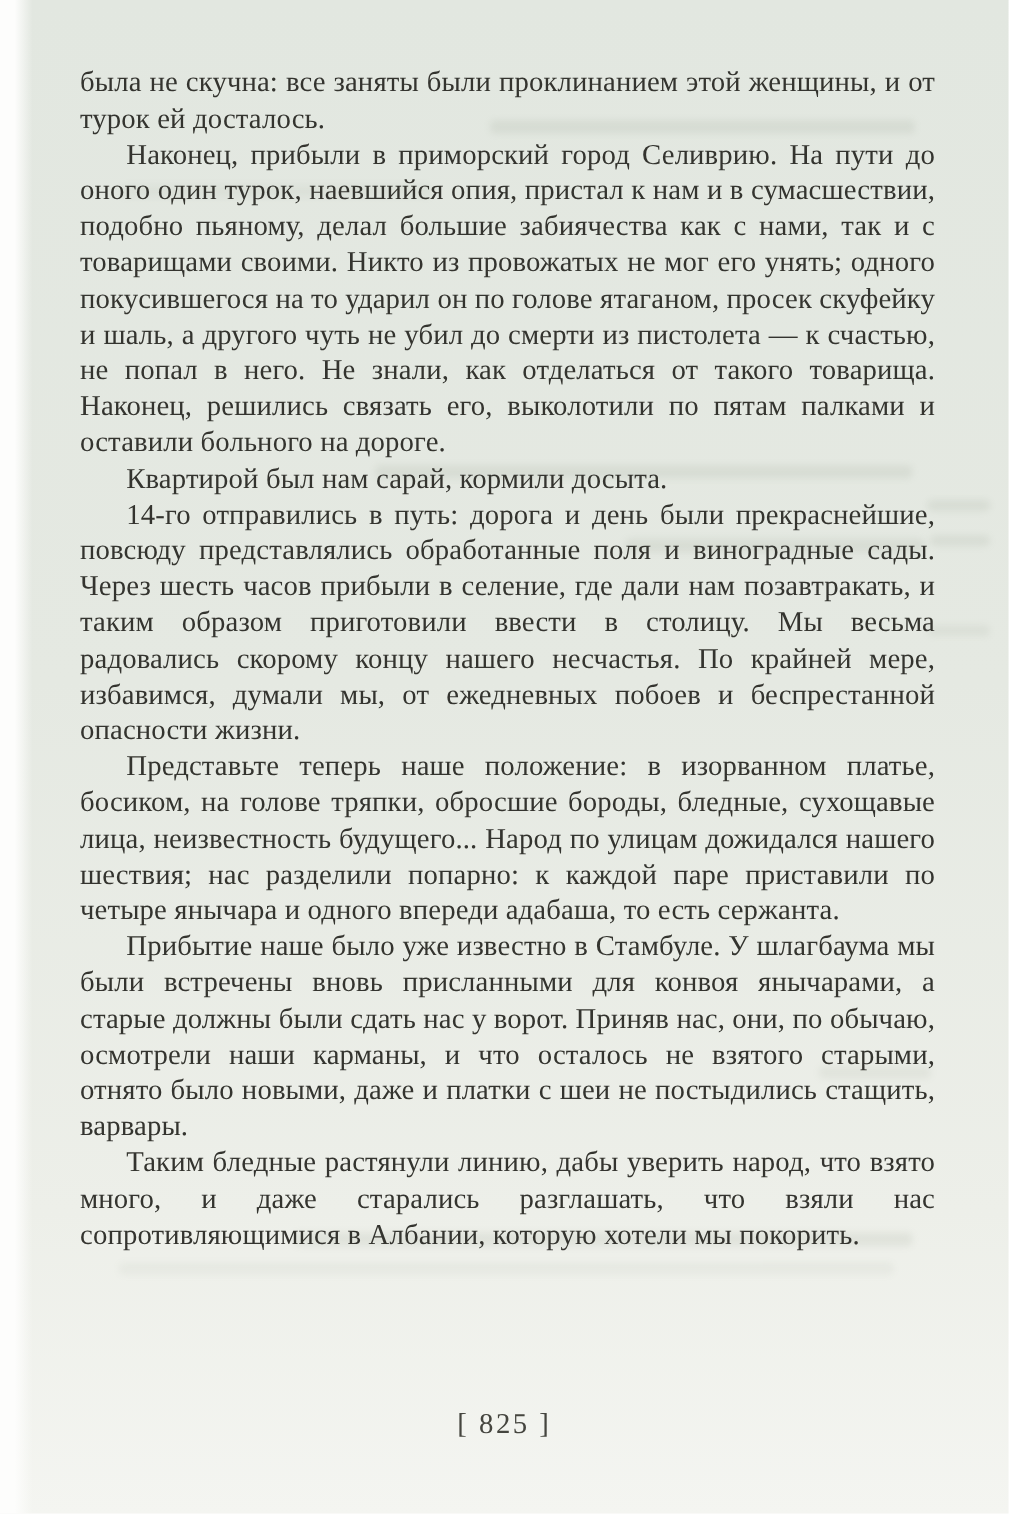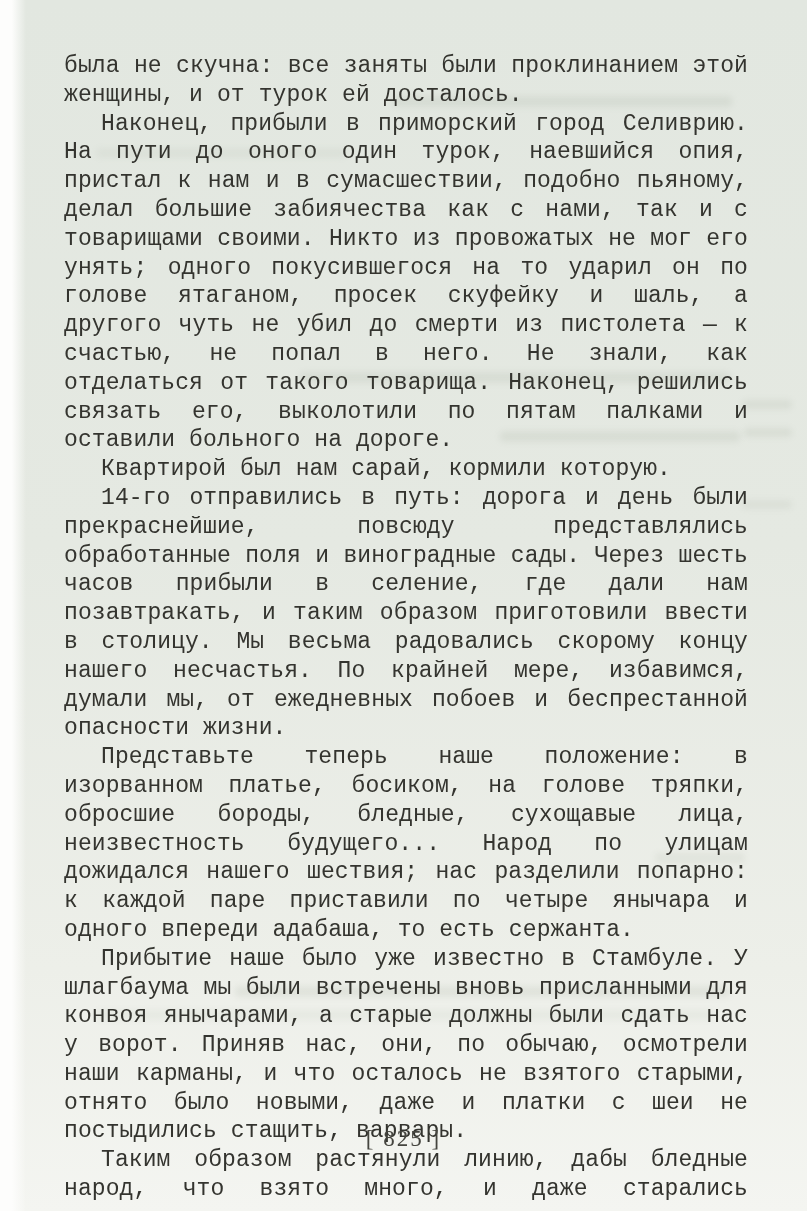--- a/index.html
+++ b/index.html
@@ -45,21 +45,20 @@
     line-height: 28.8px;
     color: #34342f;
     text-align: justify;
     letter-spacing: 0.1px;
     hyphens: auto;
     -webkit-hyphens: auto;
   }
   .text-block p {
     margin: 0;
     text-indent: 37px;
-    font-family: Liberation Mono, monospace;
   }
   .text-block p.no-indent {
     text-indent: 0;
   }
   .page-number {
     position: absolute;
     left: 0;
     right: 0;
     top: 1126px;
     text-align: center;
@@ -82,22 +81,22 @@
   <div class="bleed" style="left:742px; top:500px; width:50px;  height:9px;  opacity:0.10;"></div>
   <div class="bleed" style="left:655px; top:853px; width:90px;  height:10px; opacity:0.10;"></div>
   <div class="bleed" style="left:235px; top:986px; width:495px; height:11px;"></div>
   <div class="bleed" style="left:95px;  top:1010px; width:620px; height:10px; opacity:0.07;"></div>
 
   <div class="edge-strip"></div>
 
   <div class="text-block">
     <p class="no-indent">была не скучна: все заняты были проклинанием этой женщины, и от турок ей досталось.</p>
     <p>Наконец, прибыли в приморский город Селиврию. На пути до оного один турок, наевшийся опия, пристал к нам и в сумасшествии, подобно пьяному, делал большие забиячества как с нами, так и с товарищами своими. Никто из провожатых не мог его унять; одного покусившегося на то ударил он по голове ятаганом, просек скуфейку и шаль, а другого чуть не убил до смерти из пистолета — к счастью, не попал в него. Не знали, как отделаться от такого товарища. Наконец, решились связать его, выколотили по пятам палками и оставили больного на дороге.</p>
-    <p>Квартирой был нам сарай, кормили которую.</p>
+    <p>Квартирой был нам сарай, кормили досыта.</p>
     <p>14-го отправились в путь: дорога и день были прекраснейшие, повсюду представлялись обработанные поля и виноградные сады. Через шесть часов прибыли в селение, где дали нам позавтракать, и таким образом приготовили ввести в столицу. Мы весьма радовались скорому концу нашего несчастья. По крайней мере, избавимся, думали мы, от ежедневных побоев и беспрестанной опасности жизни.</p>
     <p>Представьте теперь наше положение: в изорванном платье, босиком, на голове тряпки, обросшие бороды, бледные, сухощавые лица, неизвестность будущего... Народ по улицам дожидался нашего шествия; нас разделили попарно: к каждой паре приставили по четыре янычара и одного впереди адабаша, то есть сержанта.</p>
     <p>Прибытие наше было уже известно в Стамбуле. У шлагбаума мы были встречены вновь присланными для конвоя янычарами, а старые должны были сдать нас у ворот. Приняв нас, они, по обычаю, осмотрели наши карманы, и что осталось не взятого старыми, отнято было новыми, даже и платки с шеи не постыдились стащить, варвары.</p>
-    <p>Таким образом растянули линию, дабы бледные народ, что взято много, и даже старались разглашать, что взяли нас сопротивляющимися в Албании, которую хотели мы покорить.</p>
+    <p>Таким бледные растянули линию, дабы уверить народ, что взято много, и даже старались разглашать, что взяли нас сопротивляющимися в Албании, которую хотели мы покорить.</p>
   </div>
 
   <div class="page-number">[ 825 ]</div>
 
 </div>
 
 </body></html>

